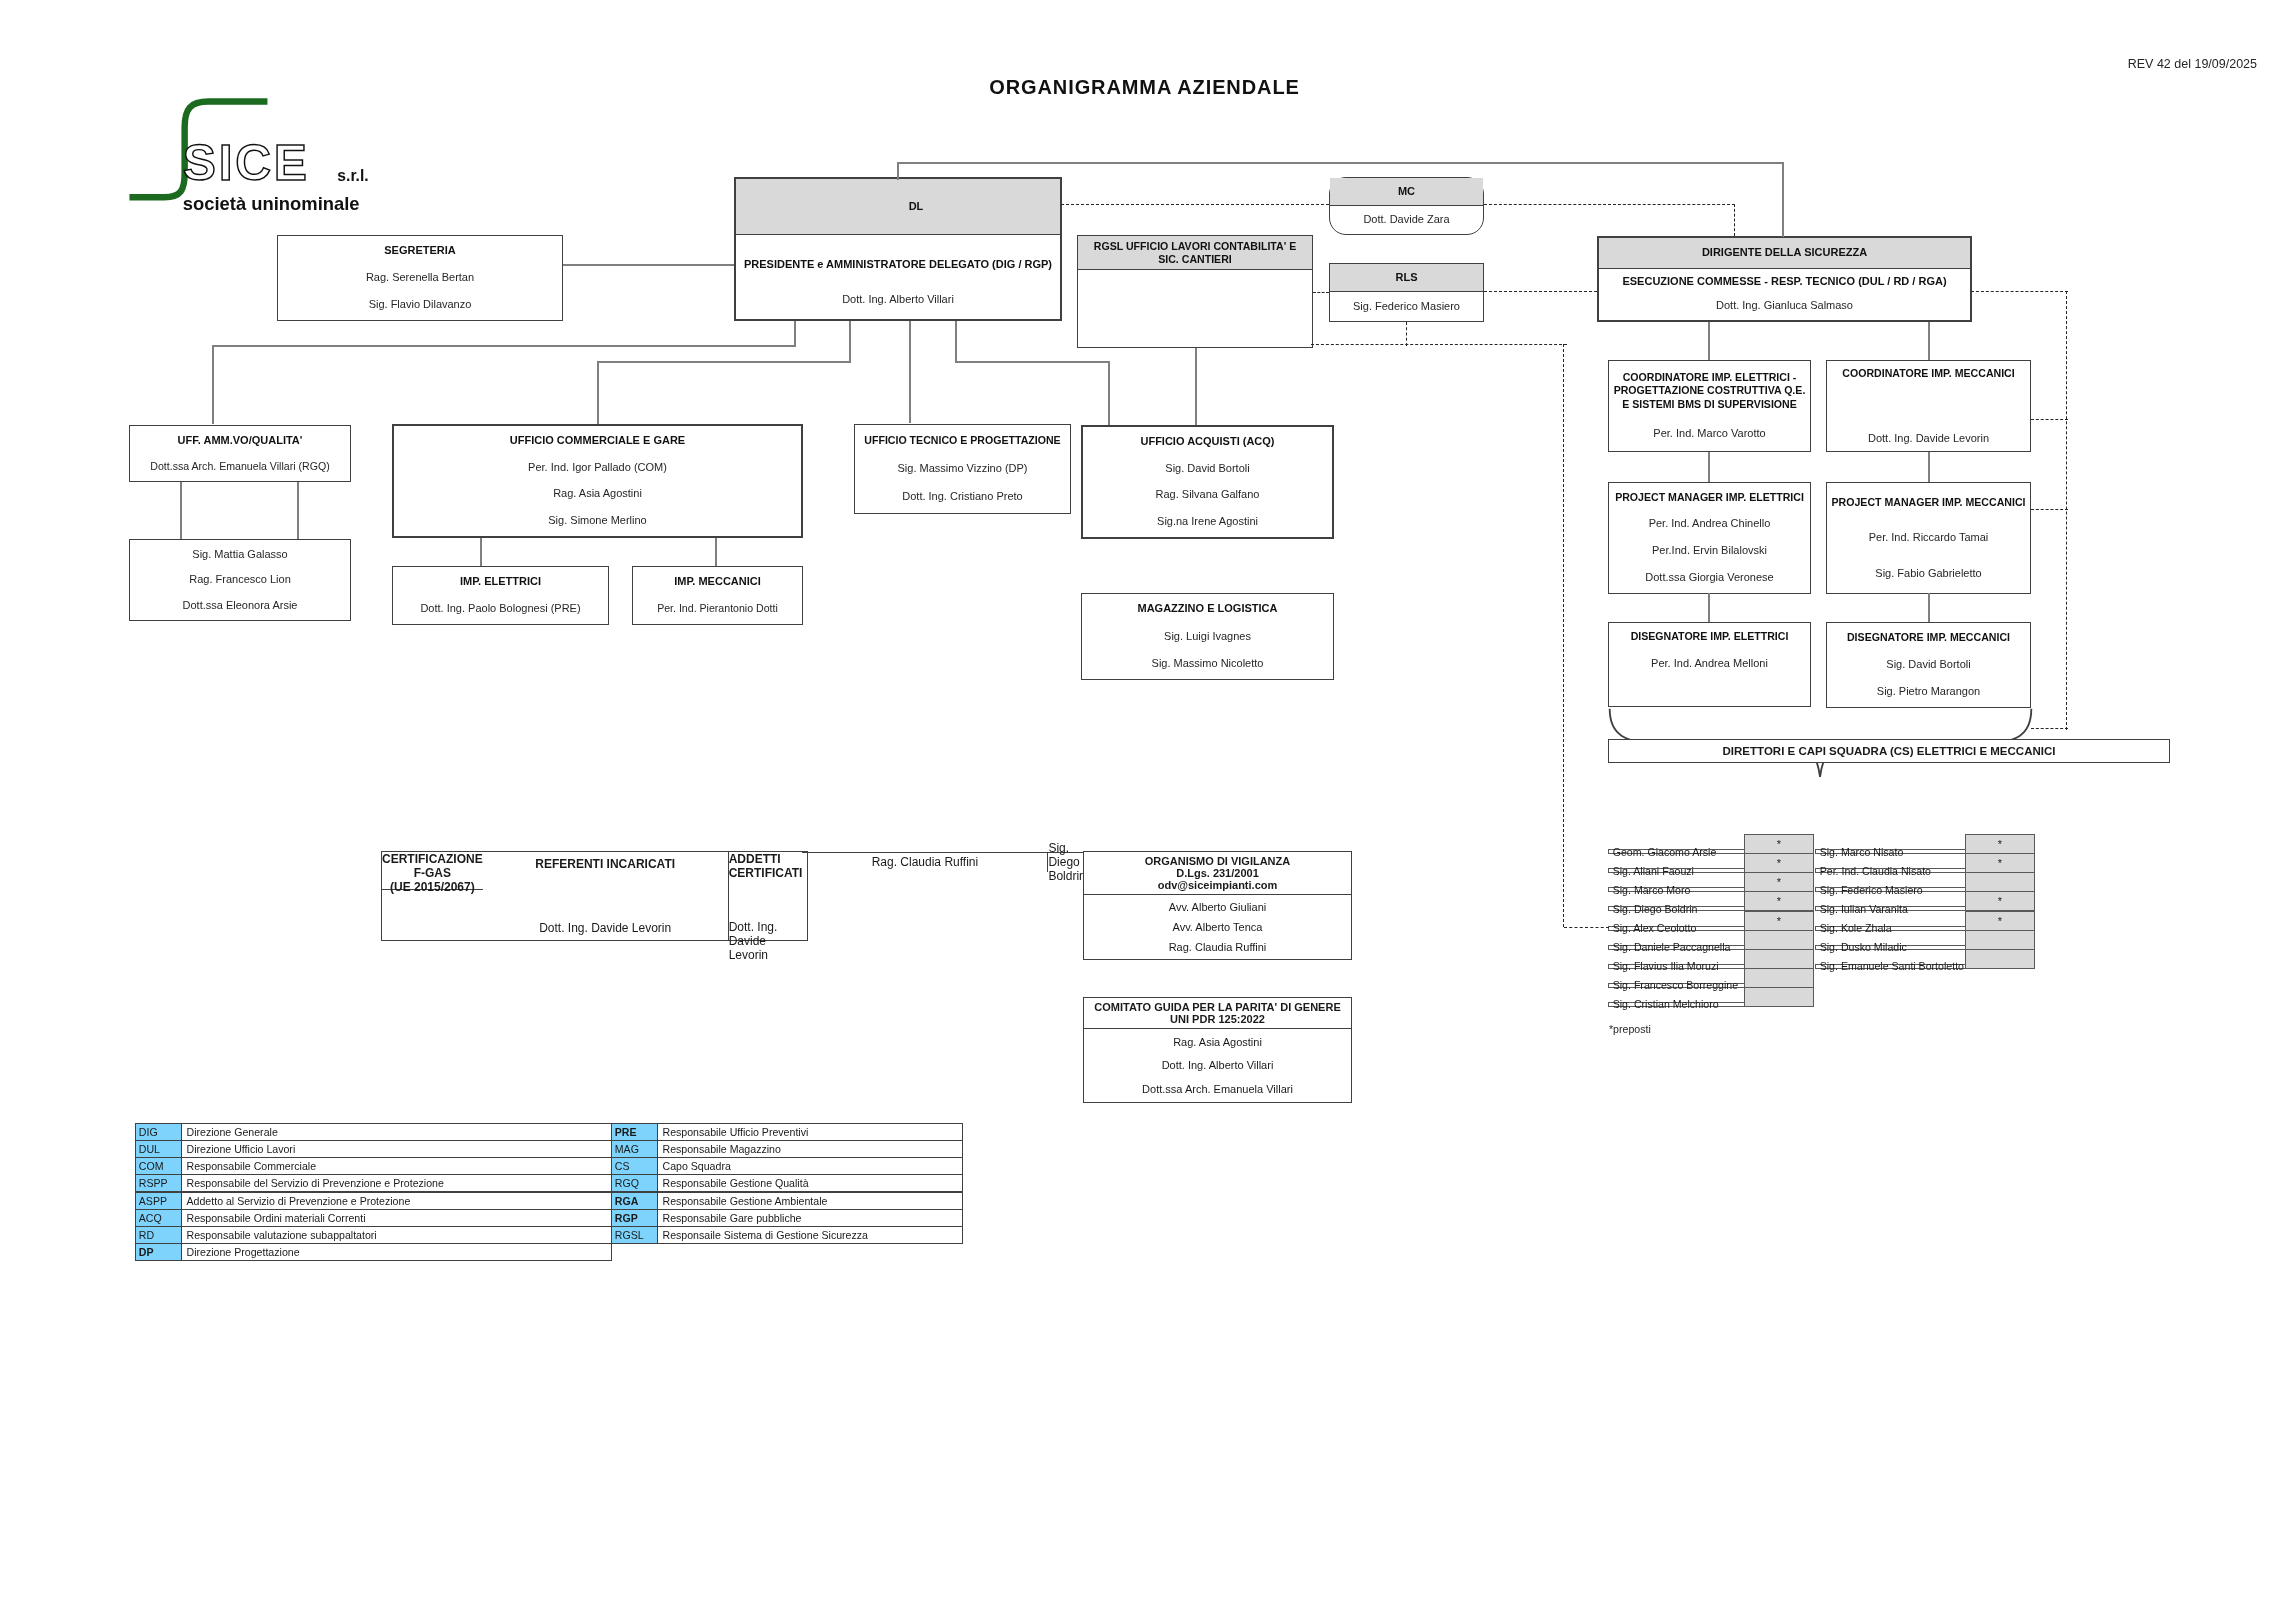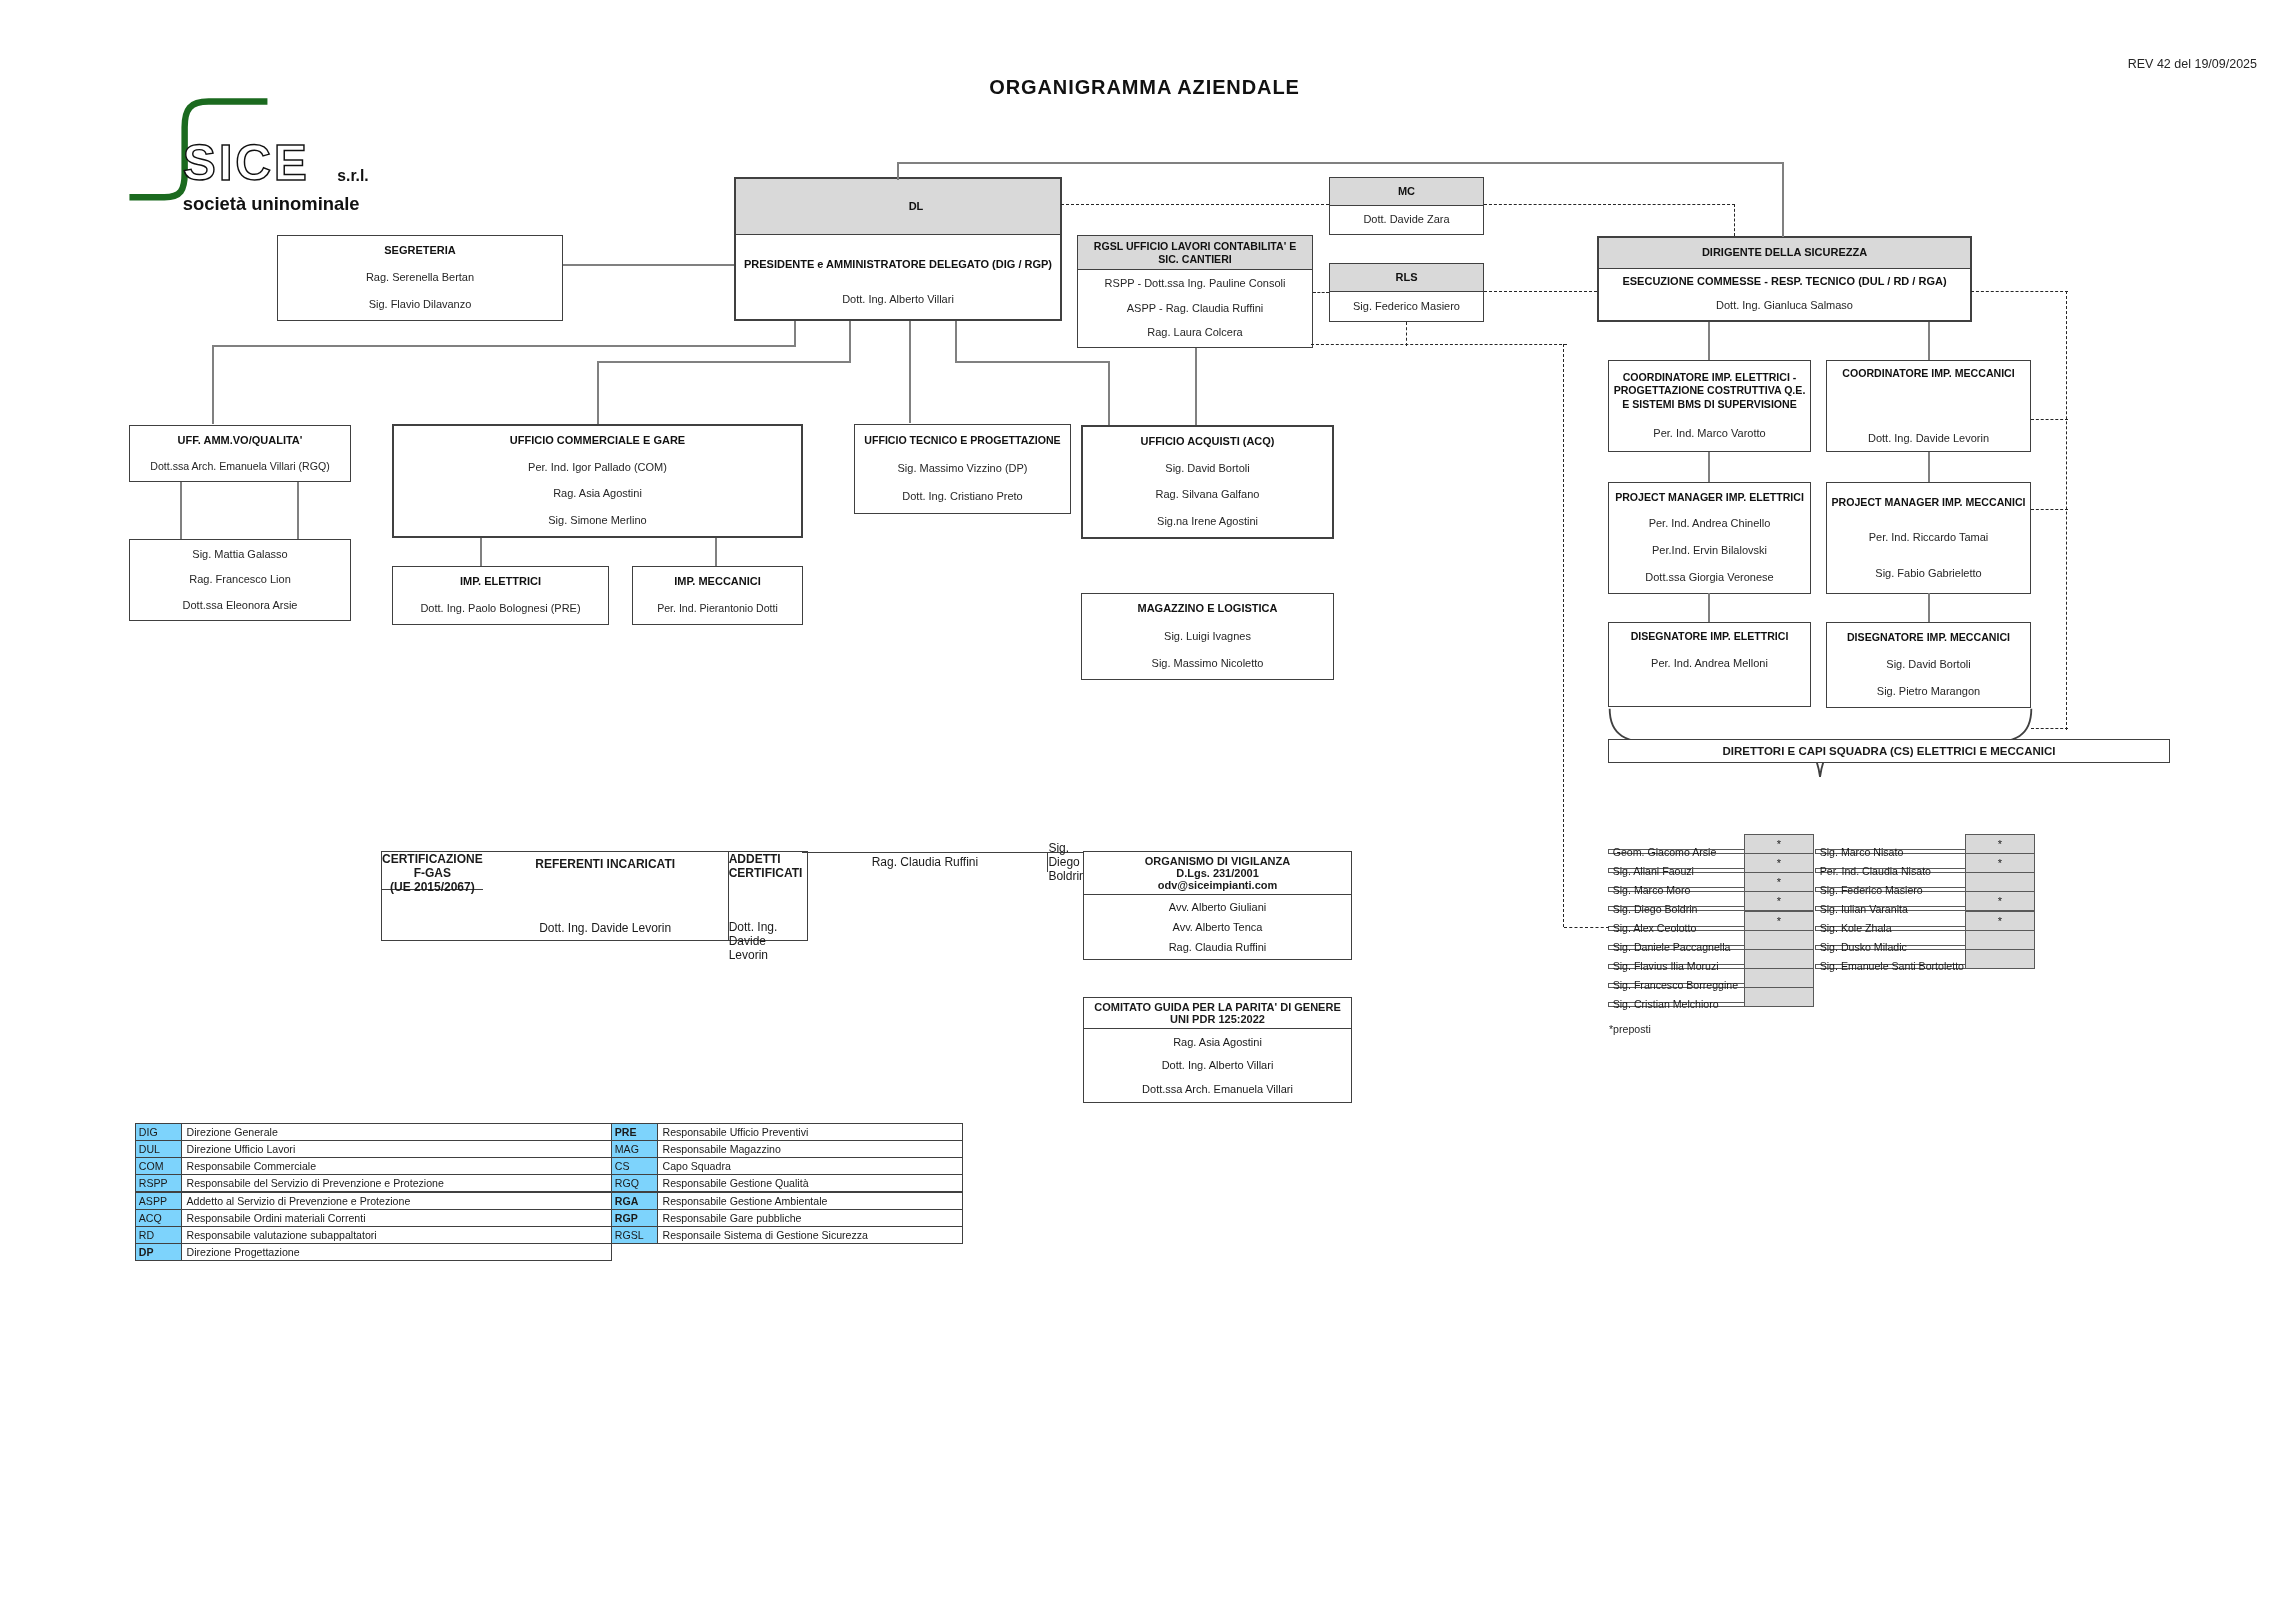--- a/index.html
+++ b/index.html
@@ -77,34 +77,29 @@
       <div>Dott. Ing. Alberto Villari</div>
     </div>
   </div>
 
   <div class="bx" style="left:277px;top:235px;width:286px;height:86px;">
     <div class="t">SEGRETERIA</div>
     <div>Rag. Serenella Bertan</div>
     <div>Sig. Flavio Dilavanzo</div>
   </div>
 
-  <div class="bx hd" style="left:1329px;top:177px;width:155px;height:58px;">
+  <div class="bx hd" style="left:1329px;top:177px;width:155px;height:58px;border-radius:17px;">
     <div class="ghdr" style="height:27px;">MC</div>
     <div class="bbody">
         <div>Dott. Davide Zara</div>
       </div>
   </div>
 
   <div class="bx hd" style="left:1077px;top:235px;width:236px;height:113px;">
     <div class="ghdr small" style="height:33px;padding:0 5.5px;">RGSL UFFICIO LAVORI CONTABILITA' E SIC. CANTIERI</div>
-    <div class="bbody">
-      <div>RSPP - Dott.ssa Ing. Pauline Consoli</div>
-      <div>ASPP - Rag. Claudia Ruffini</div>
-      <div>Rag. Laura Colcera</div>
-    </div>
   </div>
 
   <div class="bx hd" style="left:1329px;top:263px;width:155px;height:59px;">
     <div class="ghdr" style="height:27px;">RLS</div>
     <div class="bbody">
         <div>Sig. Federico Masiero</div>
       </div>
   </div>
 
   <div class="bx hd" style="left:1597px;top:236px;width:375px;height:86px;border-width:2.3px;">

